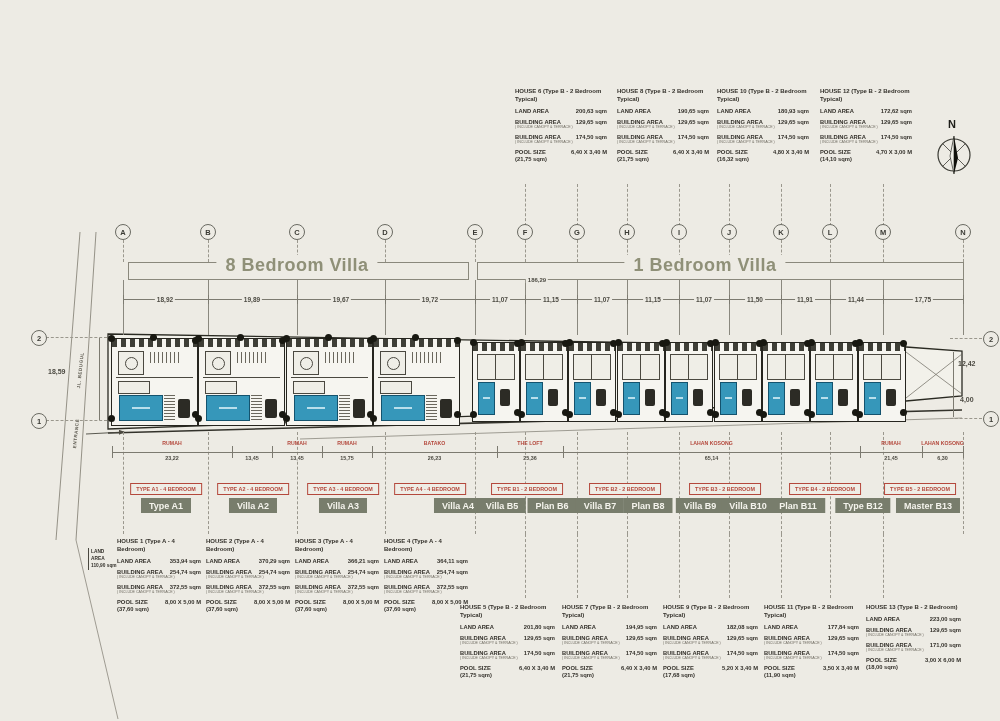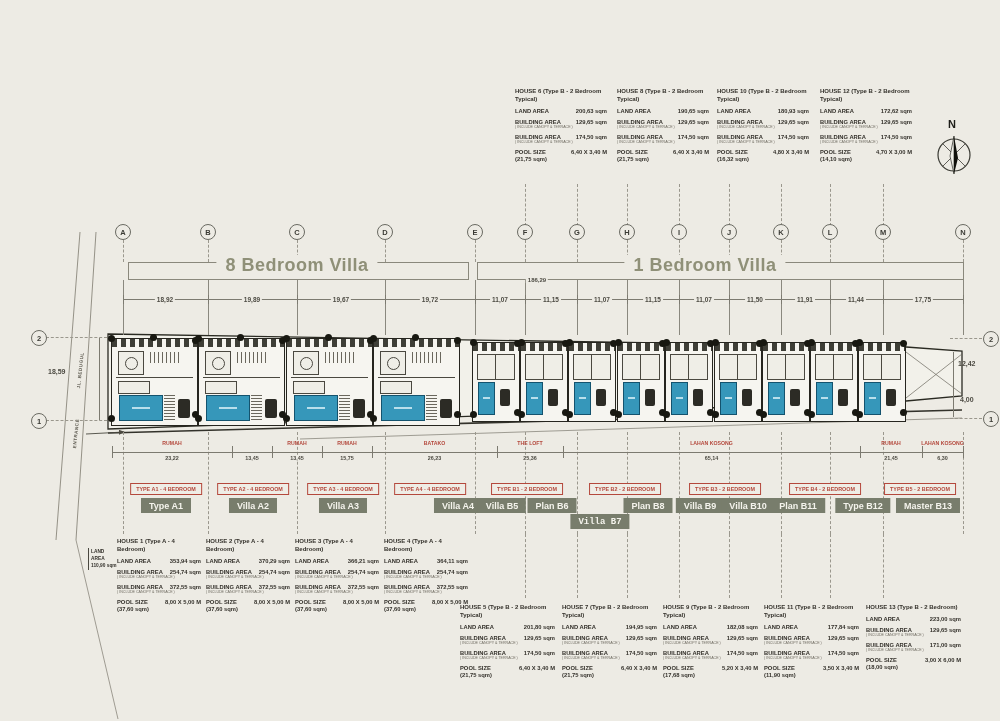--- a/index.html
+++ b/index.html
@@ -394,21 +394,21 @@
       <div class="typebox" style="left: 625px; top: 483px;">TYPE B2 - 2 BEDROOM</div>
       <div class="typebox" style="left: 725px; top: 483px;">TYPE B3 - 2 BEDROOM</div>
       <div class="typebox" style="left: 825px; top: 483px;">TYPE B4 - 2 BEDROOM</div>
       <div class="typebox" style="left: 920px; top: 483px;">TYPE B5 - 2 BEDROOM</div>
       <div class="villabadge" style="left: 166px; top: 498px;">Type A1</div>
       <div class="villabadge" style="left: 253px; top: 498px;">Villa A2</div>
       <div class="villabadge" style="left: 343px; top: 498px;">Villa A3</div>
       <div class="villabadge" style="left: 430px; top: 498px; margin-left: 28px;">Villa A4</div>
       <div class="villabadge" style="left: 502px; top: 498px;">Villa B5</div>
       <div class="villabadge" style="left: 552px; top: 498px;">Plan B6</div>
-      <div class="villabadge" style="left: 600px; top: 514px; font-family: Liberation Mono, monospace;">Villa B7</div>
+      <div class="villabadge" style="left: 600px; top: 498px;">Villa B7</div>
       <div class="villabadge" style="left: 648px; top: 498px;">Plan B8</div>
       <div class="villabadge" style="left: 700px; top: 498px;">Villa B9</div>
       <div class="villabadge" style="left: 748px; top: 498px;">Villa B10</div>
       <div class="villabadge" style="left: 798px; top: 498px;">Plan B11</div>
       <div class="villabadge" style="left: 863px; top: 498px;">Type B12</div>
       <div class="villabadge" style="left: 928px; top: 498px;">Master B13</div>
       <div class="spec-table" style="left: 515px; top: 88px; width: 92px;">
         <div class="spec-title" style="">HOUSE 6 (Type B - 2 Bedroom Typical)</div>
         <div class="spec-row" style="">
           <div style="font-weight: 700;">LAND AREA</div>

